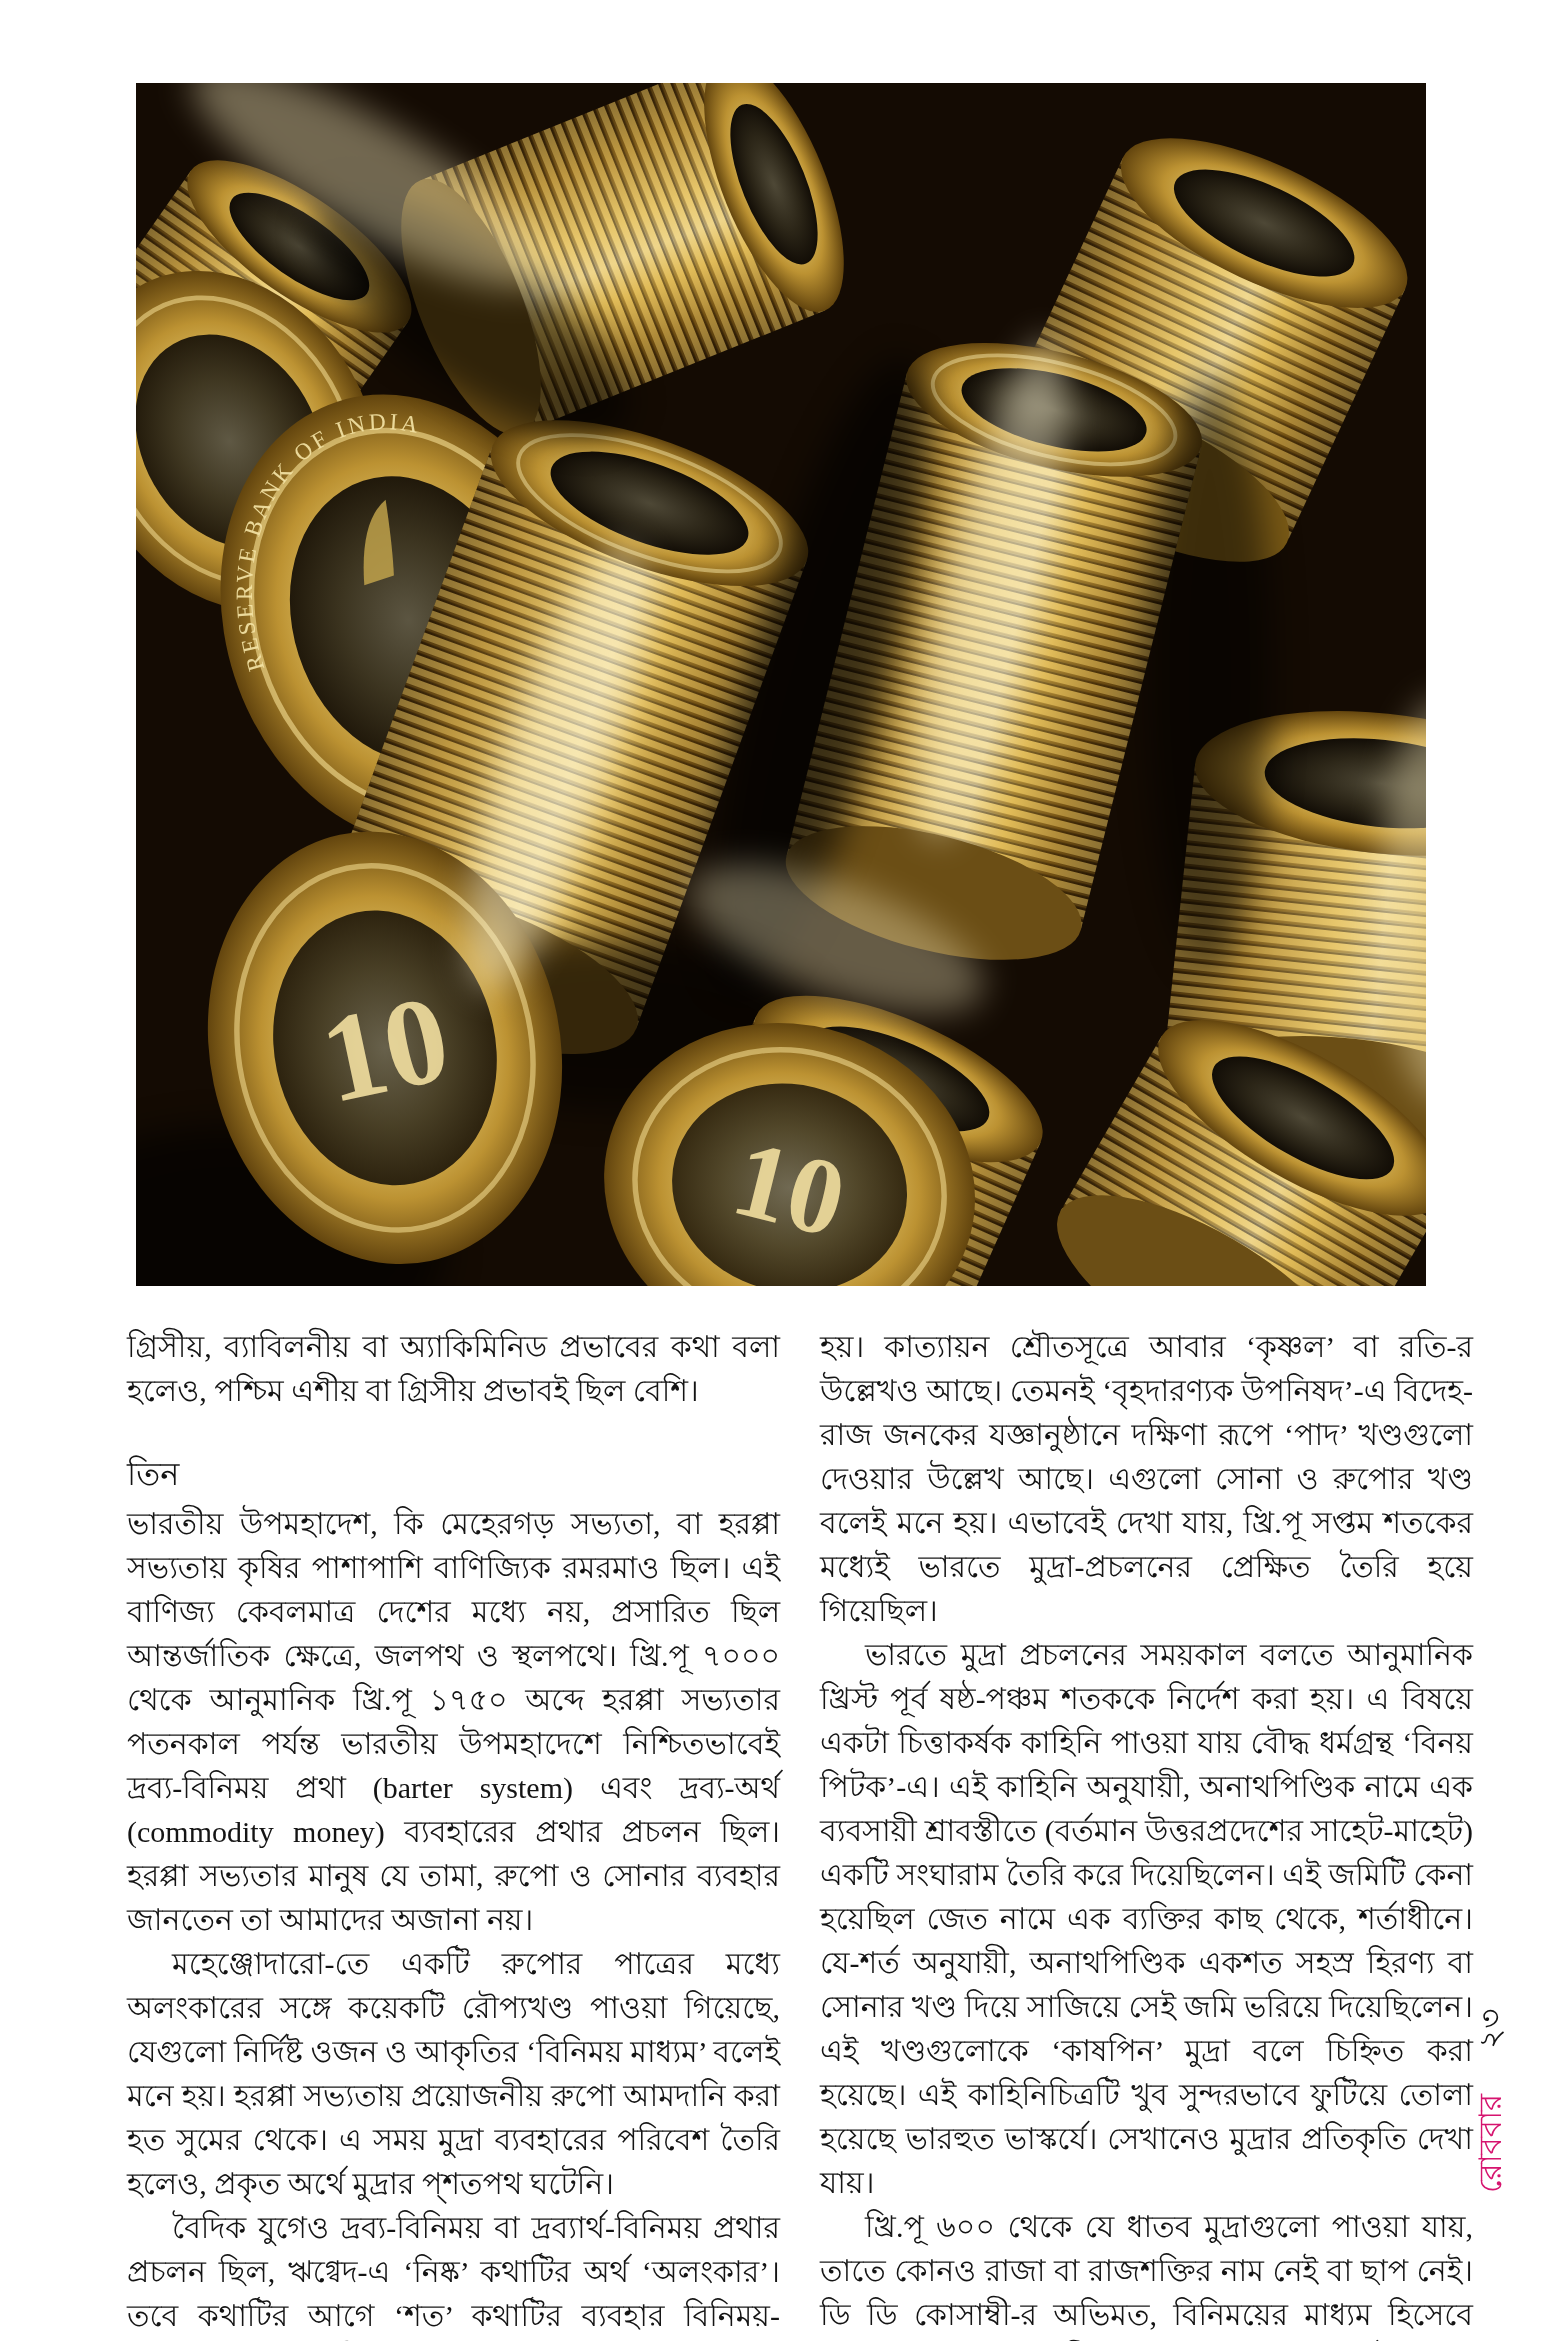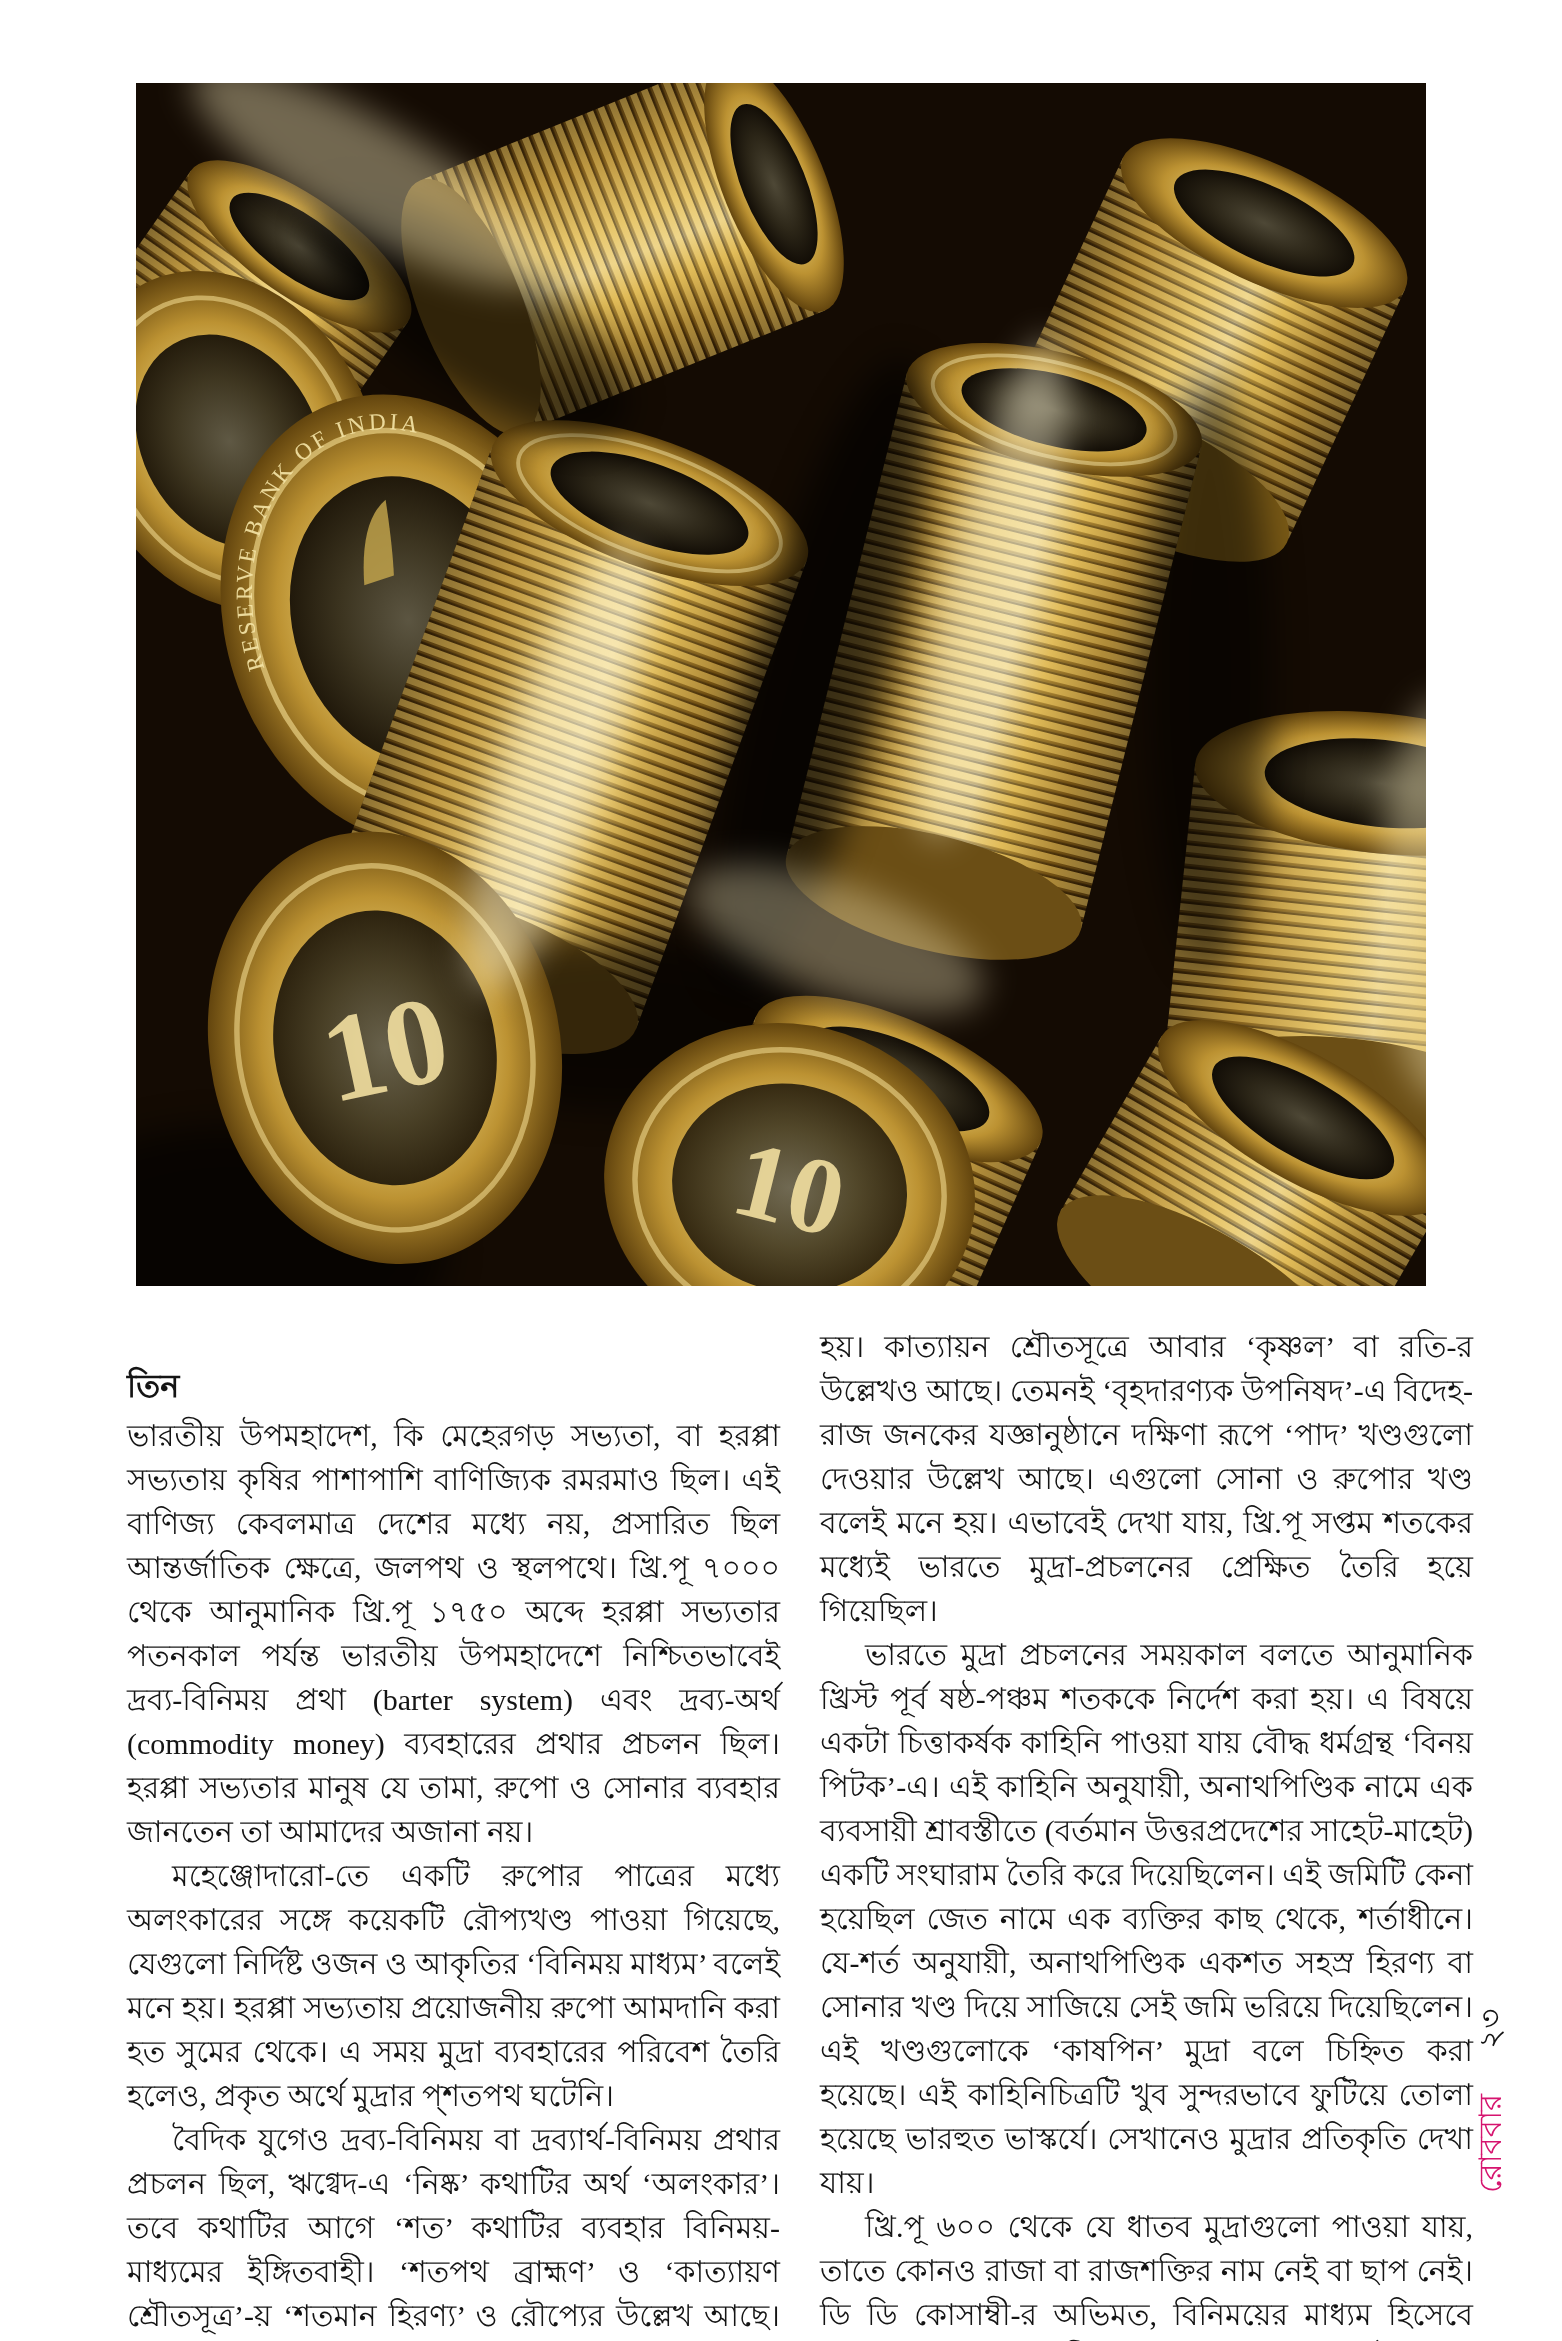--- a/index.html
+++ b/index.html
@@ -25,21 +25,21 @@
     position:absolute; left:127px; top:1325px; width:1347px;
     display:flex; gap:40px;
     color:#141414;
     font-size:30px; line-height:44px;
     text-align:justify;
   }
   .col { width:653px; }
   .col p { margin:0; }
   .col p.indent { text-indent:45px;font-family:Liberation Serif, serif; }
   .section-heading {
-    font-weight:bold; font-size:32px; line-height:44px;
+    font-weight:normal; font-size:32px; line-height:44px;
     margin:39px 0 6.2px 0; text-align:left;
   }
 
   
   .side-strip {
     position:absolute; left:1473px; top:2193px;
     transform:rotate(-90deg); transform-origin:0 0;
     white-space:nowrap;
     font-size:31px; line-height:36px;
   }
@@ -192,20 +192,21 @@
       <ellipse cx="540" cy="880" rx="70" ry="300" transform="rotate(18 540 880)" fill="#fff8d8" opacity="0.5" filter="url(#soft)"></ellipse>
       <ellipse cx="1100" cy="650" rx="60" ry="330" transform="rotate(13 1100 650)" fill="#fff8d8" opacity="0.45" filter="url(#soft)"></ellipse>
       <ellipse cx="300" cy="120" rx="260" ry="70" transform="rotate(30 300 120)" fill="#fff3c4" opacity="0.4" filter="url(#soft)"></ellipse>
       <ellipse cx="1680" cy="1050" rx="80" ry="260" fill="#fff3c4" opacity="0.4" filter="url(#soft)"></ellipse>
       <ellipse cx="900" cy="1100" rx="200" ry="70" transform="rotate(20 900 1100)" fill="#fff3c4" opacity="0.35" filter="url(#soft)"></ellipse>
     </svg>
   </figure>
 
   <main class="text-area">
     <section class="col">
+      <p>গ্রিসীয়, ব্যাবিলনীয় বা অ্যাকিমিনিড প্রভাবের কথা বলা হলেও, পশ্চিম এশীয় বা গ্রিসীয় প্রভাবই ছিল বেশি।</p>
       <h2 class="section-heading">তিন</h2>
       <p>ভারতীয় উপমহাদেশ, কি মেহেরগড় সভ্যতা, বা হরপ্পা সভ্যতায় কৃষির পাশাপাশি বাণিজ্যিক রমরমাও ছিল। এই বাণিজ্য কেবলমাত্র দেশের মধ্যে নয়, প্রসারিত ছিল আন্তর্জাতিক ক্ষেত্রে, জলপথ ও স্থলপথে। খ্রি.পূ ৭০০০ থেকে আনুমানিক খ্রি.পূ ১৭৫০ অব্দে হরপ্পা সভ্যতার পতনকাল পর্যন্ত ভারতীয় উপমহাদেশে নিশ্চিতভাবেই দ্রব্য-বিনিময় প্রথা (barter system) এবং দ্রব্য-অর্থ (commodity money) ব্যবহারের প্রথার প্রচলন ছিল। হরপ্পা সভ্যতার মানুষ যে তামা, রুপো ও সোনার ব্যবহার জানতেন তা আমাদের অজানা নয়।</p>
       <p class="indent">মহেঞ্জোদারো-তে একটি রুপোর পাত্রের মধ্যে অলংকারের সঙ্গে কয়েকটি রৌপ্যখণ্ড পাওয়া গিয়েছে, যেগুলো নির্দিষ্ট ওজন ও আকৃতির ‘বিনিময় মাধ্যম’ বলেই মনে হয়। হরপ্পা সভ্যতায় প্রয়োজনীয় রুপো আমদানি করা হত সুমের থেকে। এ সময় মুদ্রা ব্যবহারের পরিবেশ তৈরি হলেও, প্রকৃত অর্থে মুদ্রার প্শতপথ ঘটেনি।</p>
       <p class="indent">বৈদিক যুগেও দ্রব্য-বিনিময় বা দ্রব্যার্থ-বিনিময় প্রথার প্রচলন ছিল, ঋগ্বেদ-এ ‘নিষ্ক’ কথাটির অর্থ ‘অলংকার’। তবে কথাটির আগে ‘শত’ কথাটির ব্যবহার বিনিময়-মাধ্যমের ইঙ্গিতবাহী। ‘শতপথ ব্রাহ্মণ’ ও ‘কাত্যায়ণ শ্রৌতসূত্র’-য় ‘শতমান হিরণ্য’ ও রৌপ্যের উল্লেখ আছে। এগুলো নির্দিষ্ট মানের ‘একক’ বলে মনে</p>
     </section>
     <section class="col">
       <p>হয়। কাত্যায়ন শ্রৌতসূত্রে আবার ‘কৃষ্ণল’ বা রতি-র উল্লেখও আছে। তেমনই ‘বৃহদারণ্যক উপনিষদ’-এ বিদেহ-রাজ জনকের যজ্ঞানুষ্ঠানে দক্ষিণা রূপে ‘পাদ’ খণ্ডগুলো দেওয়ার উল্লেখ আছে। এগুলো সোনা ও রুপোর খণ্ড বলেই মনে হয়। এভাবেই দেখা যায়, খ্রি.পূ সপ্তম শতকের মধ্যেই ভারতে মুদ্রা-প্রচলনের প্রেক্ষিত তৈরি হয়ে গিয়েছিল।</p>
       <p class="indent">ভারতে মুদ্রা প্রচলনের সময়কাল বলতে আনুমানিক খ্রিস্ট পূর্ব ষষ্ঠ-পঞ্চম শতককে নির্দেশ করা হয়। এ বিষয়ে একটা চিত্তাকর্ষক কাহিনি পাওয়া যায় বৌদ্ধ ধর্মগ্রন্থ ‘বিনয় পিটক’-এ। এই কাহিনি অনুযায়ী, অনাথপিণ্ডিক নামে এক ব্যবসায়ী শ্রাবস্তীতে (বর্তমান উত্তরপ্রদেশের সাহেট-মাহেট) একটি সংঘারাম তৈরি করে দিয়েছিলেন। এই জমিটি কেনা হয়েছিল জেত নামে এক ব্যক্তির কাছ থেকে, শর্তাধীনে। যে-শর্ত অনুযায়ী, অনাথপিণ্ডিক একশত সহস্র হিরণ্য বা সোনার খণ্ড দিয়ে সাজিয়ে সেই জমি ভরিয়ে দিয়েছিলেন। এই খণ্ডগুলোকে ‘কাষপিন’ মুদ্রা বলে চিহ্নিত করা হয়েছে। এই কাহিনিচিত্রটি খুব সুন্দরভাবে ফুটিয়ে তোলা হয়েছে ভারহুত ভাস্কর্যে। সেখানেও মুদ্রার প্রতিকৃতি দেখা যায়।</p>
       <p class="indent">খ্রি.পূ ৬০০ থেকে যে ধাতব মুদ্রাগুলো পাওয়া যায়, তাতে কোনও রাজা বা রাজশক্তির নাম নেই বা ছাপ নেই। ডি ডি কোসাম্বী-র অভিমত, বিনিময়ের মাধ্যম হিসেবে গোড়াতে ব্যবসায়ীরা বেসরকারি উদ্যোগে ধাতবখণ্ডগুলো প্রচলন করেন। তাঁরা মুদ্রার ওজন ও ধাতুগত বিশুদ্ধি পরীক্ষা করে তার ওপর নানা নকশার ছাপ দিতেন (যেমন—চন্দ্র, সূর্য, গাছ, ফুল, হাতি, ঘোড়া প্রভৃতি)। এই মুদ্রাগুলোকে 'Punch marked coin' বা</p>
     </section>

